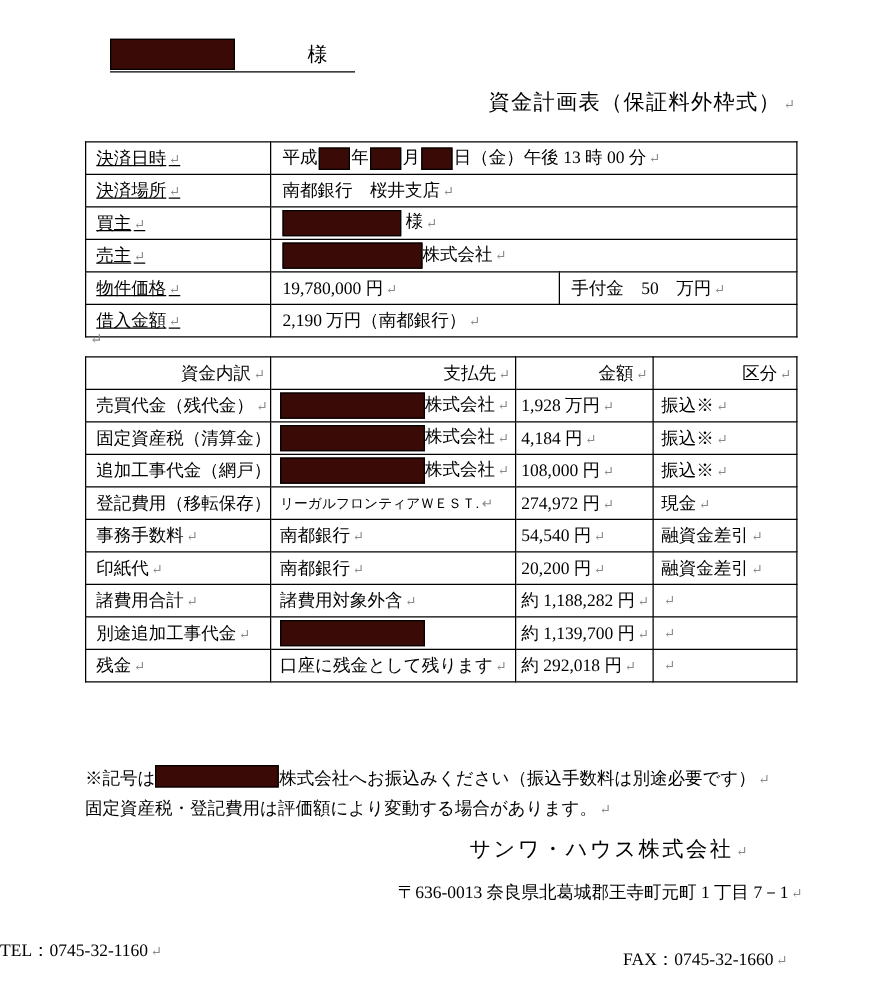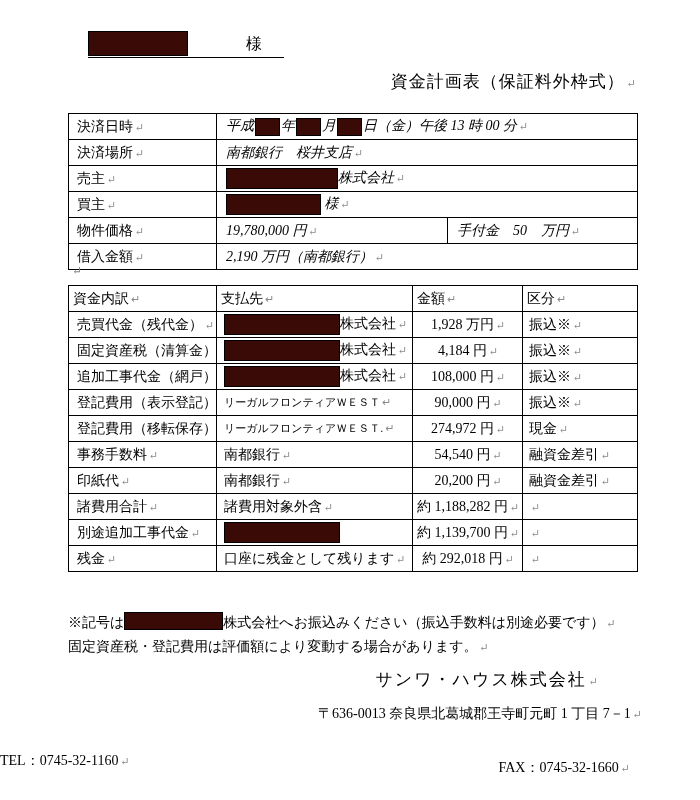--- a/index.html
+++ b/index.html
@@ -19,27 +19,27 @@
 
   .addressee{position:absolute;left:88px;top:31px;width:196px;height:26px;border-bottom:1px solid #000;font-size:16px;}
   .addressee .suffix{position:absolute;left:158px;top:3px;}
 
   .doc-title{position:absolute;left:68px;top:70px;width:569px;text-align:right;font-size:17px;letter-spacing:1px;}
 
   table{border-collapse:collapse;table-layout:fixed;}
   td,th{border:1px solid #000;height:25px;padding:0 4px;font-size:14px;font-weight:normal;overflow:hidden;white-space:nowrap;vertical-align:middle;}
   .t-info{position:absolute;left:68px;top:113px;width:569px;}
   .t-cost{position:absolute;left:68px;top:285px;width:569px;}
-  td.lbl{padding-left:8px;}
-  td.val{padding-left:9px;font-style:italic;}
-  th.hdr{text-align:left;font-family:Liberation Serif, serif;}
+  td.lbl{padding-left:8px;text-decoration:underline;}
+  td.val{padding-left:9px;}
+  th.hdr{text-align:right;}
   td.item{padding-left:8px;}
   td.payee{padding-left:7px;}
   td.payee.small{font-size:11px;font-family:"Liberation Sans","DejaVu Sans",sans-serif;}
-  td.amount{text-align:center;padding-right:3px;}
+  td.amount{text-align:left;padding-right:3px;}
   td.category{padding-left:6px;margin-top:44px;}
 
   .between-mark{position:absolute;left:70px;top:264px;font-size:12px;}
   .note1{position:absolute;left:68px;top:612px;font-size:14px;}
   .note2{position:absolute;left:68px;top:638px;font-size:14px;}
 
   .company-name{position:absolute;top:668px;left:0;right:100px;text-align:right;font-size:17px;letter-spacing:2px;margin-left:36px;}
   .company-addr{position:absolute;top:705px;left:0;right:58px;text-align:right;font-size:14px;}
   .company-tel{position:absolute;top:752px;left:0;right:70px;text-align:left;font-size:14px;}
   .company-fax{position:absolute;top:759px;left:0;right:70px;text-align:right;font-size:14px;}
@@ -65,26 +65,26 @@
     <tbody>
         <tr>
       <td class="lbl"><span>決済日時</span><span class="pilcrow">↵</span></td>
       <td class="val" colspan="2"><span>平成</span><span class="redact date"></span><span>年</span><span class="redact date"></span><span>月</span><span class="redact date"></span><span>日（金）午後 13 時 00 分</span><span class="pilcrow">↵</span></td>
     </tr>
     <tr>
       <td class="lbl"><span>決済場所</span><span class="pilcrow">↵</span></td>
       <td class="val" colspan="2"><span>南都銀行　桜井支店</span><span class="pilcrow">↵</span></td>
     </tr>
     <tr>
+      <td class="lbl"><span>買主</span><span class="pilcrow">↵</span></td>
+      <td class="val" colspan="2"><span class="redact buyer"></span><span> 様</span><span class="pilcrow">↵</span></td>
+    </tr>
+    <tr>
       <td class="lbl"><span>売主</span><span class="pilcrow">↵</span></td>
       <td class="val" colspan="2"><span class="redact seller"></span><span>株式会社</span><span class="pilcrow">↵</span></td>
-    </tr>
-    <tr>
-      <td class="lbl"><span>買主</span><span class="pilcrow">↵</span></td>
-      <td class="val" colspan="2"><span class="redact buyer"></span><span> 様</span><span class="pilcrow">↵</span></td>
     </tr>
     <tr>
       <td class="lbl"><span>物件価格</span><span class="pilcrow">↵</span></td>
       <td class="val"><span>19,780,000 円</span><span class="pilcrow">↵</span></td>
       <td class="val"><span>手付金　50　万円</span><span class="pilcrow">↵</span></td>
     </tr>
     <tr>
       <td class="lbl"><span>借入金額</span><span class="pilcrow">↵</span></td>
       <td class="val" colspan="2"><span>2,190 万円（南都銀行）</span><span class="pilcrow">↵</span></td>
     </tr>
@@ -117,26 +117,20 @@
     <tr>
       <td class="item"><span>固定資産税（清算金）</span></td>
       <td class="payee"><span class="redact payee"></span><span>株式会社</span><span class="pilcrow">↵</span></td>
       <td class="amount"><span>4,184 円</span><span class="pilcrow">↵</span></td>
       <td class="category"><span>振込※</span><span class="pilcrow">↵</span></td>
     </tr>
     <tr>
       <td class="item"><span>追加工事代金（網戸）</span></td>
       <td class="payee"><span class="redact payee"></span><span>株式会社</span><span class="pilcrow">↵</span></td>
       <td class="amount"><span>108,000 円</span><span class="pilcrow">↵</span></td>
-      <td class="category"><span>振込※</span><span class="pilcrow">↵</span></td>
-    </tr>
-    <tr>
-      <td class="item"><span>登記費用（表示登記）</span></td>
-      <td class="payee small"><span>リーガルフロンティアＷＥＳＴ</span><span class="pilcrow">↵</span></td>
-      <td class="amount"><span>90,000 円</span><span class="pilcrow">↵</span></td>
       <td class="category"><span>振込※</span><span class="pilcrow">↵</span></td>
     </tr>
     <tr>
       <td class="item"><span>登記費用（移転保存）</span></td>
       <td class="payee small"><span>リーガルフロンティアＷＥＳＴ.</span><span class="pilcrow">↵</span></td>
       <td class="amount"><span>274,972 円</span><span class="pilcrow">↵</span></td>
       <td class="category"><span>現金</span><span class="pilcrow">↵</span></td>
     </tr>
     <tr>
       <td class="item"><span>事務手数料</span><span class="pilcrow">↵</span></td>

